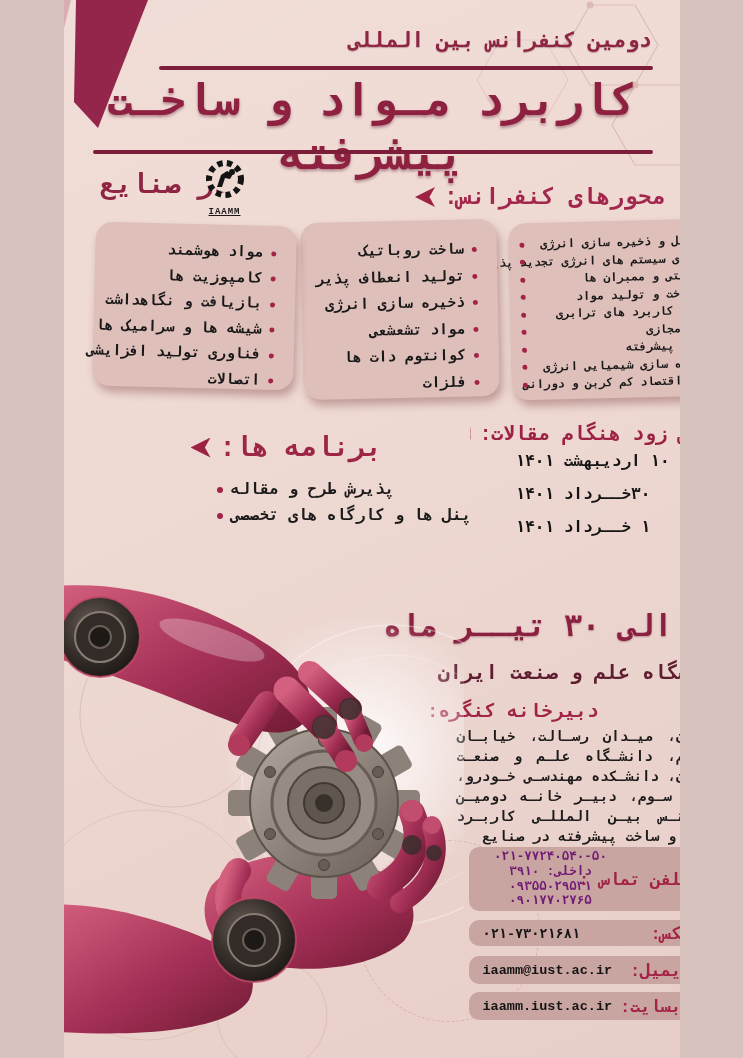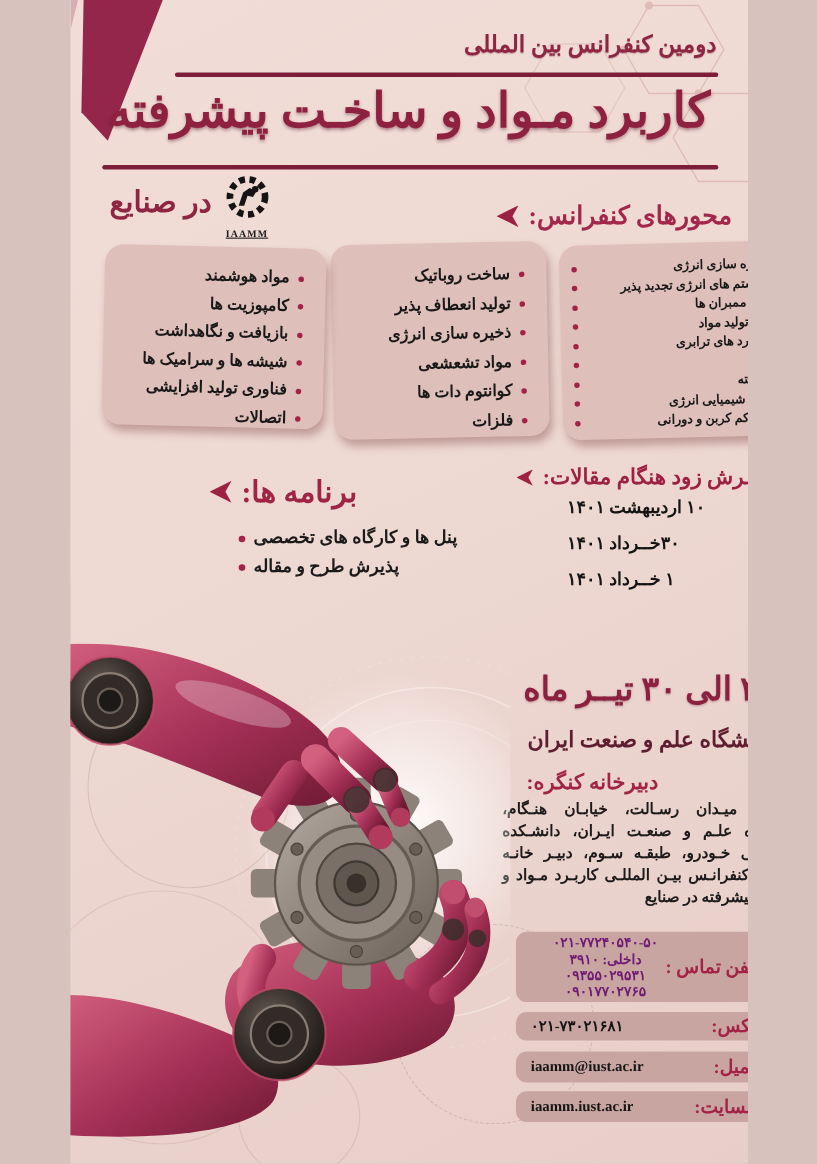--- a/index.html
+++ b/index.html
@@ -1,18 +1,18 @@
 <!DOCTYPE html>
 <html><head>
 <meta charset="utf-8">
 <style>
   html,body{margin:0;padding:0;background:#d8c2bd;}
   .poster{
     position:relative;width:616px;height:1058px;margin:0 auto;overflow:hidden;
-    font-family:Liberation Serif, serif;
+    font-family:Liberation Mono, monospace;
     background:linear-gradient(155deg,#f1ddd7 0%,#eed8d2 45%,#e8cec8 100%);
   }
   
   .hex-bg{position:absolute;right:0;top:0;opacity:.5;}
   .tech-ring{position:absolute;right:140px;top:840px;width:180px;height:180px;border:1px dashed rgba(150,90,90,.25);border-radius:50%;}
   .ribbon{position:absolute;left:0;top:0;}
   
   .subtitle{position:absolute;right:28px;top:28px;direction:rtl;font-size:21px;font-weight:bold;color:#8e2543;text-shadow:0 1px 1px rgba(90,20,40,.3);}
   .rule{position:absolute;height:4px;background:#7c1e3a;border-radius:2px;}
   .rule1{left:95px;right:27px;top:66px;}
@@ -161,22 +161,22 @@
       <li>فناوری تولید افزایشی</li>
       <li>اتصالات</li>
     </ul>
   </div>
 
   <div class="hrow programs-heading">
     <span class="h-arrow a20"></span>
     <span class="txt">برنامه ها:</span>
   </div>
   <ul class="programs-list">
+    <li>پذیرش طرح و مقاله</li>
     <li>پنل ها و کارگاه های تخصصی</li>
-    <li>پذیرش طرح و مقاله</li>
   </ul>
 
   <div class="deadlines">
     <div class="dl-item">
       <div class="dl-head">
         <span class="h-arrow a16"></span>
         <span class="txt">پذیـرش زود هنگام مقالات:</span>
       </div>
       <div class="dl-date">۱۰ اردیبهشت ۱۴۰۱</div>
     </div>

